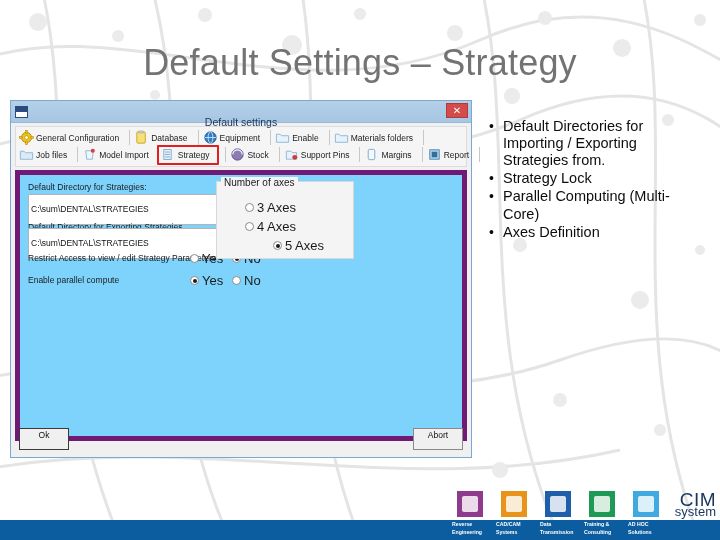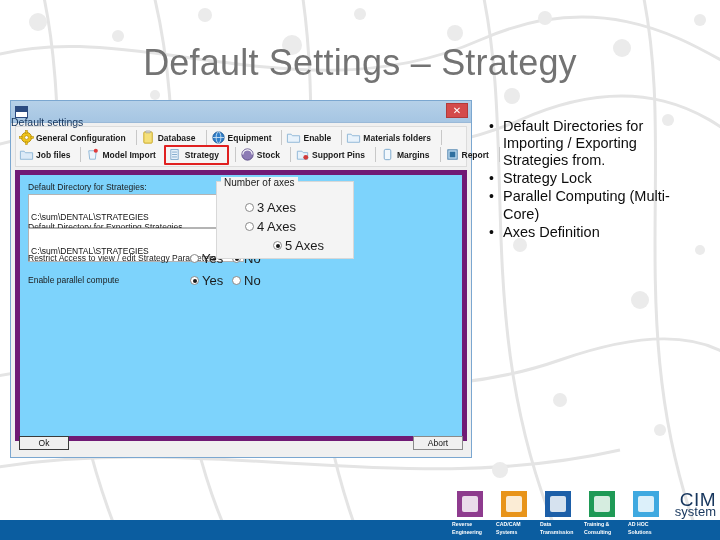--- a/index.html
+++ b/index.html
@@ -36,50 +36,50 @@
     height:21px;background:linear-gradient(#b5d0e8,#a6c6e3);
     border-bottom:1px solid #9ab9d8;position:relative;
     display:flex;align-items:center;
   }
   #title-icon{
     width:13px;height:12px;margin-left:4px;background:#fff;
     border:1px solid #2a4a80;box-sizing:border-box;position:relative;
   }
   #title-icon:before{content:"";position:absolute;left:0;top:0;right:0;height:5px;background:#2a4a80;}
   #title-text{
-    position:absolute;left:0;right:0;text-align:left;
+    position:absolute;left:0;right:0;text-align:center;
     font-size:10.5px;color:#17365d;margin-top:20px;
   }
   #close-btn{
     position:absolute;right:3px;top:2px;width:22px;height:15px;
     background:#d44b4b;border:1px solid #b33a3a;color:#fff;
     font-size:10px;line-height:13px;text-align:center;box-sizing:border-box;
   }
 
   
   #toolbar{
     margin:3px 4px 0 4px;background:#f5f5f5;border:1px solid #dcdcdc;
     padding:2px 0 3px 0;
   }
   .tb-row{display:flex;align-items:center;height:17px;padding-left:3px;}
   .tb-item{display:flex;align-items:center;height:17px;}
   .tb-ico{width:15px;height:15px;flex:0 0 15px;margin-right:2px;position:relative;}
-  .tb-lab{font-size:8.5px;color:#1b1b1b;white-space:nowrap;padding-right:6px;font-weight:bold;}
+  .tb-lab{font-size:8.5px;color:#1b1b1b;white-space:nowrap;padding-right:6px;}
   .tb-sep{width:1px;height:15px;background:#c8c8c8;margin:0 4px;flex:0 0 1px;}
   .tb-item.highlight{border:2px solid #e02020;border-radius:1px;padding:0 2px;height:16px;margin:0 2px;}
 
   
   #panel{
     margin:3px 4px 0 4px;background:#7dd3fc;border:5px solid #701a75;
     height:271px;position:relative;box-sizing:border-box;
   }
   .lbl{position:absolute;font-size:8.5px;color:#1b1b1b;white-space:nowrap;}
   .txtbox{
     position:absolute;height:31px;background:#fff;border:1px solid #b4b4b4;
-    font-size:8.5px;color:#111;padding:16px 2px;line-height:13px;box-sizing:border-box;
+    font-size:8.5px;color:#111;padding:8px 2px;line-height:13px;box-sizing:border-box;
     overflow:hidden;white-space:nowrap;
   }
   .browse{
     position:absolute;width:14px;height:14px;background:#eef2f6;
     border:1px solid #9cb3c9;font-size:7px;color:#555;text-align:center;
     line-height:12px;box-sizing:border-box;
   }
   .radio{position:absolute;display:flex;align-items:center;font-size:13px;color:#1b1b1b;}
   .rdot{
     width:9px;height:9px;border:1px solid #8a8a8a;border-radius:50%;
@@ -94,21 +94,21 @@
     position:absolute;left:196px;top:6px;width:138px;height:78px;
     border:1px solid #d8d8d8;background:#f4f4f4;box-sizing:border-box;
   }
   #axes-legend{
     position:absolute;left:4px;top:-5px;background:#f4f4f4;padding:0 3px;
     font-size:10px;color:#1b1b1b;
   }
 
   
   .dlgbtn{
-    position:absolute;height:14px;background:#f0f0f0;border:1px solid #8a8a8a;
+    position:absolute;height:22px;background:#f0f0f0;border:1px solid #8a8a8a;
     font-size:8.5px;color:#111;text-align:center;line-height:13px;box-sizing:border-box;
   }
   #ok-btn{left:8px;bottom:7px;width:50px;border:1px solid #3a3a3a;}
   #abort-btn{right:8px;bottom:7px;width:50px;}
 
   
   #bottombar{position:absolute;left:0;bottom:0;width:720px;height:20px;background:#0b5da0;z-index:3;}
   #logostrip{position:absolute;left:450px;bottom:0;height:52px;width:270px;z-index:5;
     display:flex;align-items:flex-end;}
   .logo-cell{width:40px;margin-right:4px;}

